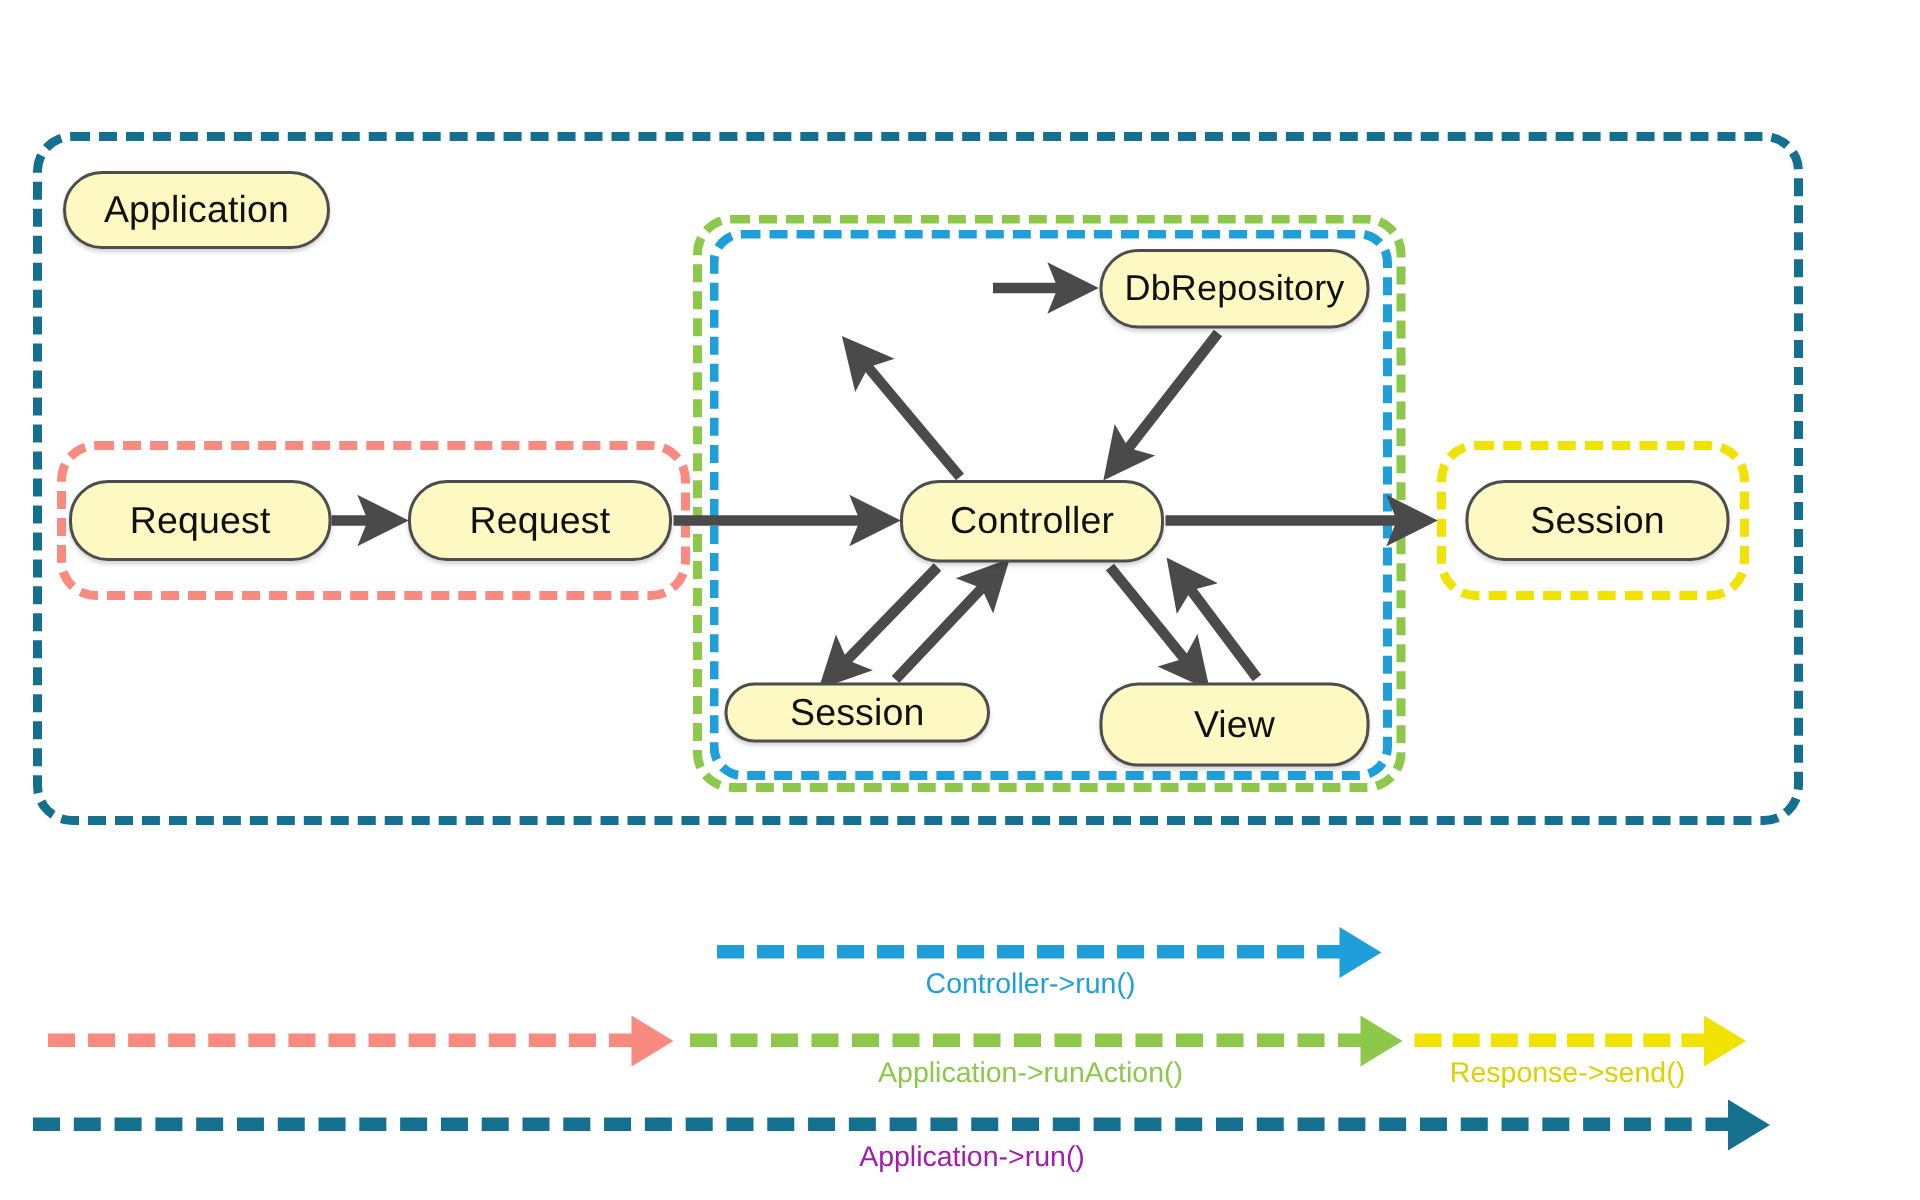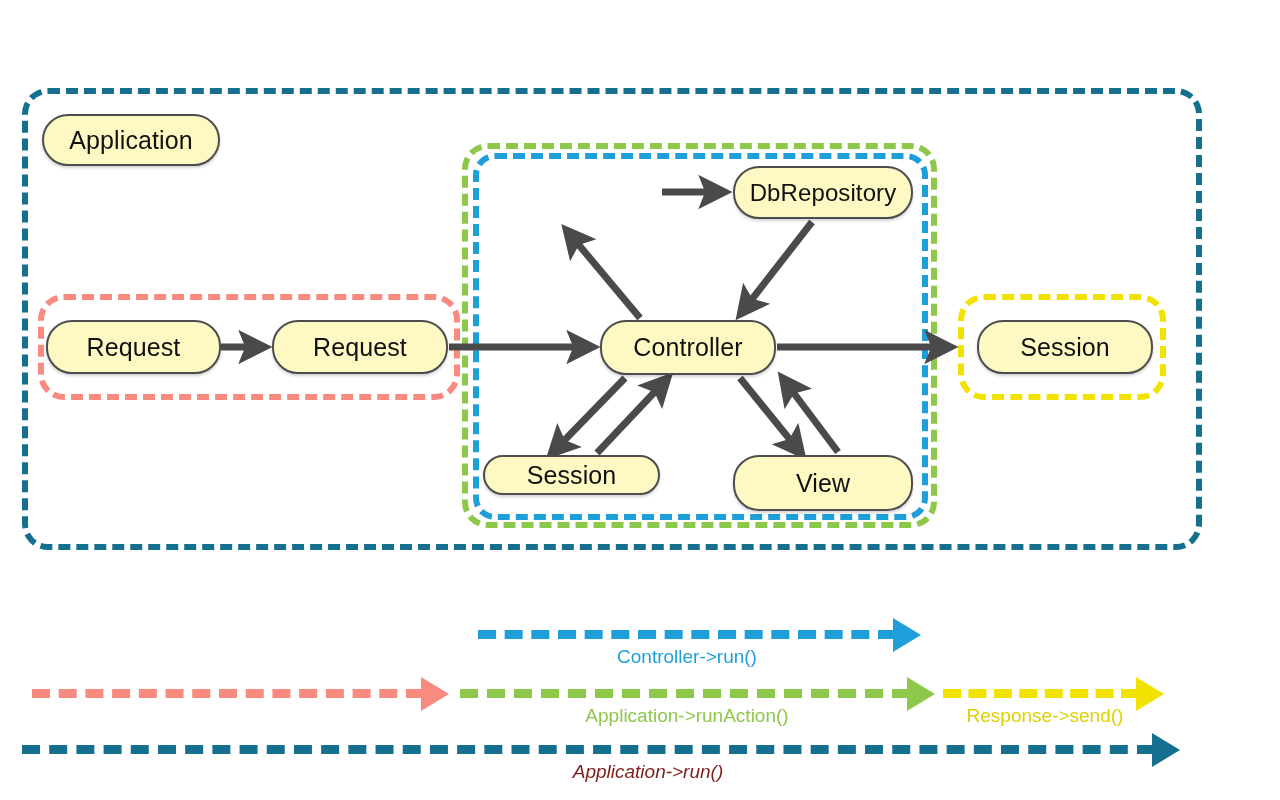--- a/index.html
+++ b/index.html
@@ -84,21 +84,21 @@
     position: absolute;
     font-size: 19px;
     text-align: center;
     white-space: nowrap;
     transform: translateX(-50%);
   }
   .flow-label.red    { color: #f98a80; }
   .flow-label.green  { color: #8dc84b; }
   .flow-label.blue   { color: #1f9fda; }
   .flow-label.yellow { color: #ddd100; }
-  .flow-label.teal   { color: #7f1d1d; font-style: italic; }
+  .flow-label.teal   { color: #a21caf; }
 </style>
 </head>
 <body>
 
 <div id="stage">
 
   <div class="group teal" style="left:22px; top:88px; width:1180px; height:462px;"></div>
 
   <div class="group green" style="left:462px; top:143px; width:475px; height:385px;"></div>
 

